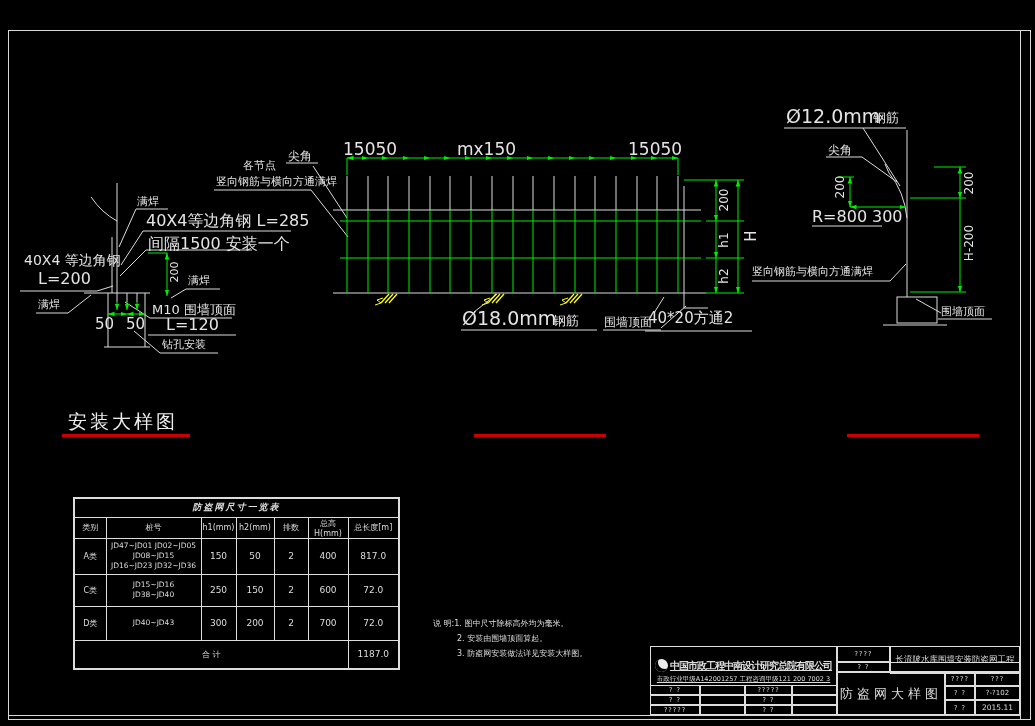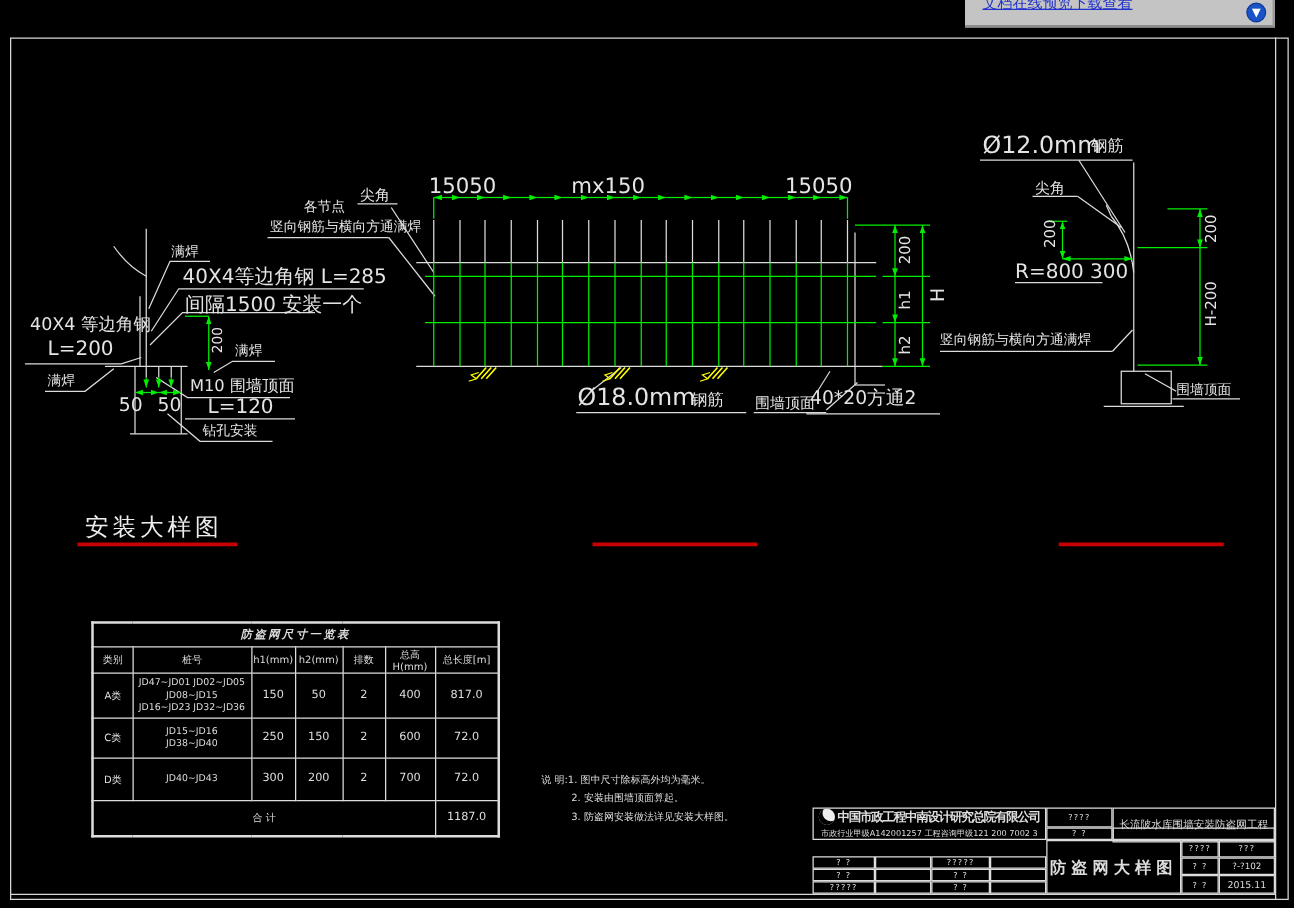--- a/index.html
+++ b/index.html
@@ -196,24 +196,20 @@
       <line x1="850" y1="177" x2="850" y2="207" marker-start="url(#ag)" marker-end="url(#ag)"></line>
       <line x1="850" y1="207" x2="906" y2="207" marker-start="url(#ag)" marker-end="url(#ag)"></line>
       <line x1="934" y1="167" x2="966" y2="167"></line>
       <line x1="910" y1="198" x2="966" y2="198"></line>
       <line x1="910" y1="292" x2="966" y2="292"></line>
       <line x1="960" y1="167" x2="960" y2="198" marker-start="url(#ag)" marker-end="url(#ag)"></line>
       <line x1="960" y1="198" x2="960" y2="292" marker-end="url(#ag)"></line>
     </g>
   </svg>
 
-  <div id="topbar">
-    <span id="topbar-link">文档在线预览下载查看</span>
-    <span id="collapse-btn">▼</span>
-  </div>
 
   <span class="lbl" style="left:137px;top:196px;font-size:11px;">满焊</span>
   <span class="lbl" style="left:146px;top:213px;font-size:16px;">40X4等边角钢 L=285</span>
   <span class="lbl" style="left:148px;top:236px;font-size:16px;">间隔1500 安装一个</span>
   <span class="lbl" style="left:24px;top:253px;font-size:14px;">40X4 等边角钢</span>
   <span class="lbl" style="left:38px;top:271px;font-size:16px;">L=200</span>
   <span class="lbl" style="left:38px;top:299px;font-size:11px;">满焊</span>
   <span class="lbl" style="left:188px;top:275px;font-size:11px;">满焊</span>
   <span class="lbl" style="left:152px;top:303px;font-size:13px;">M10 围墙顶面</span>
   <span class="lbl" style="left:95px;top:317px;font-size:15px;">50</span>
@@ -312,21 +308,21 @@
       <td class="num">700</td>
       <td class="num">72.0</td>
     </tr>
     <tr style="height:29px">
       <td colspan="6">合  计</td>
       <td class="num">1187.0</td>
     </tr>
   </tbody>
     </table>
 
-  <div class="tb-cell" style="left:650px;top:646px;width:187px;height:26px;flex-direction:column;justify-content:center;">
+  <div class="tb-cell" style="left:650px;top:646px;width:187px;height:50px;flex-direction:column;justify-content:center;text-decoration:underline;">
     <div style="display:flex;align-items:center;">
       <span style="display:inline-block;width:13px;height:13px;border-radius:50%;background:#eee;margin-right:2px;
                    box-shadow:inset 3px -3px 0 #000;"></span>
       <span style="font-size:10px;font-weight:bold;letter-spacing:-1px;">中国市政工程中南设计研究总院有限公司</span>
     </div>
     <div style="font-size:6.5px;margin-top:2px;">市政行业甲级A142001257  工程咨询甲级121 200 7002 3</div>
   </div>
   <div class="tb-cell q" style="left:650px;top:685px;width:50px;height:10px;">?  ?</div>
   <div class="tb-cell" style="left:700px;top:685px;width:45px;height:10px;"></div>
   <div class="tb-cell q" style="left:745px;top:685px;width:47px;height:10px;">?????</div>
@@ -336,21 +332,21 @@
   <div class="tb-cell q" style="left:745px;top:695px;width:47px;height:10px;">?  ?</div>
   <div class="tb-cell" style="left:792px;top:695px;width:45px;height:10px;"></div>
   <div class="tb-cell q" style="left:650px;top:705px;width:50px;height:10px;">?????</div>
   <div class="tb-cell" style="left:700px;top:705px;width:45px;height:10px;"></div>
   <div class="tb-cell q" style="left:745px;top:705px;width:47px;height:10px;">?  ?</div>
   <div class="tb-cell" style="left:792px;top:705px;width:45px;height:10px;"></div>
   <div class="tb-cell q" style="left:837px;top:646px;width:53px;height:16px;">????</div>
   <div class="tb-cell" style="left:890px;top:646px;width:130px;height:28px;font-size:8.5px;">长流陂水库围墙安装防盗网工程</div>
   <div class="tb-cell q" style="left:837px;top:662px;width:53px;height:10px;">?  ?</div>
   <div class="tb-cell" style="left:890px;top:662px;width:130px;height:10px;"></div>
-  <div class="tb-cell" style="left:837px;top:672px;width:108px;height:43px;font-size:13px;letter-spacing:4px;font-weight:bold;">防盗网大样图</div>
+  <div class="tb-cell" style="left:837px;top:672px;width:108px;height:43px;font-size:13px;letter-spacing:4px;">防盗网大样图</div>
   <div class="tb-cell q" style="left:945px;top:672px;width:30px;height:14px;">????</div>
   <div class="tb-cell q" style="left:975px;top:672px;width:45px;height:14px;">???</div>
   <div class="tb-cell q" style="left:945px;top:686px;width:30px;height:14px;">?  ?</div>
   <div class="tb-cell" style="left:975px;top:686px;width:45px;height:14px;font-size:7px;">?-?102</div>
   <div class="tb-cell q" style="left:945px;top:700px;width:30px;height:15px;">?  ?</div>
   <div class="tb-cell" style="left:975px;top:700px;width:45px;height:15px;font-size:7.5px;">2015.11</div>
 
 </div>
 
 </body></html>

